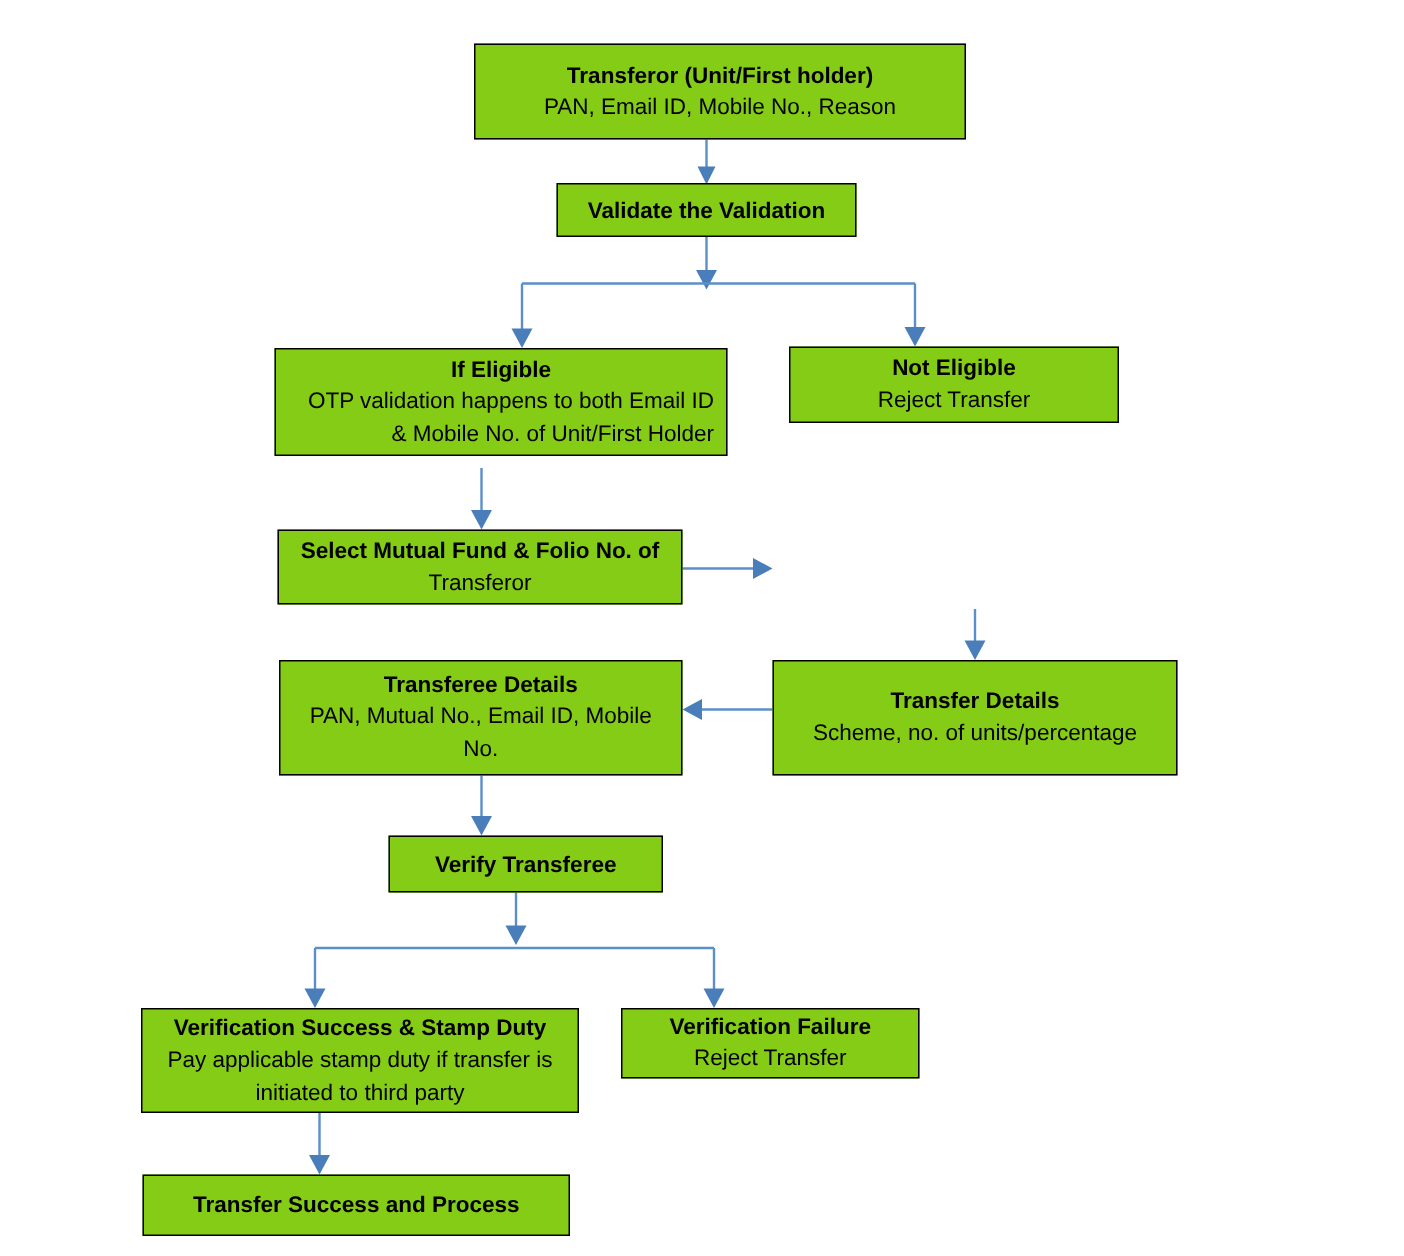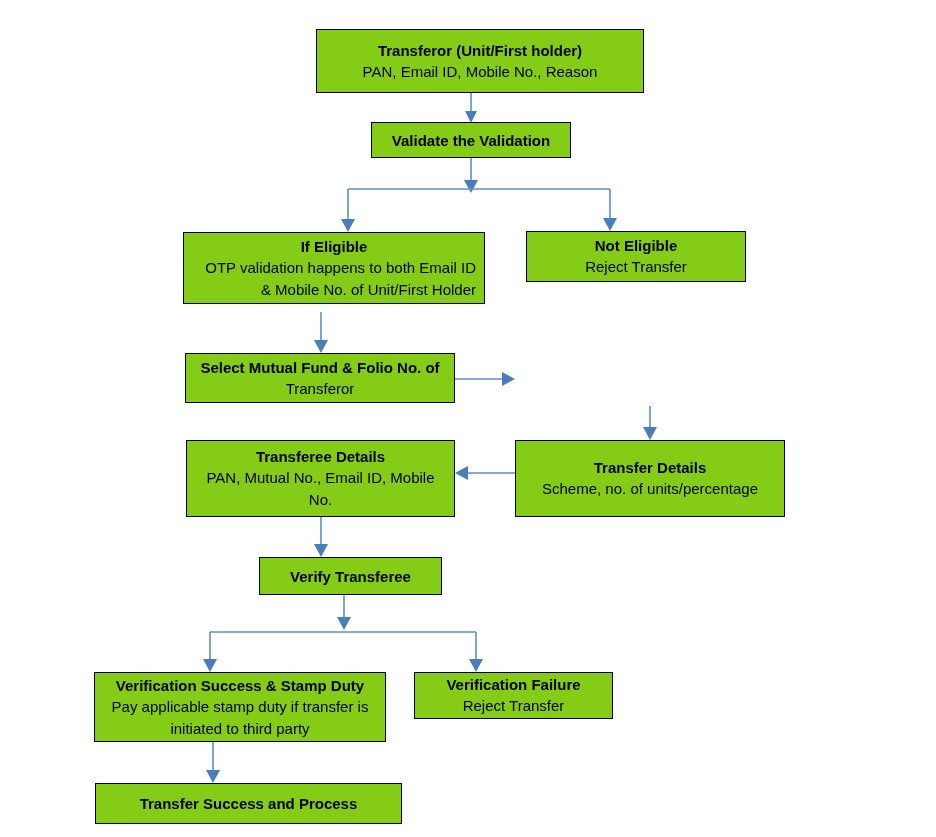--- a/index.html
+++ b/index.html
@@ -137,17 +137,17 @@
   <div class="node" style="left:94px;top:672px;width:292px;height:70px;">
     <div class="ttl">Verification Success &amp; Stamp Duty</div>
     <div class="sub">Pay applicable stamp duty if transfer is initiated to third party</div>
   </div>
 
   <div class="node" style="left:414px;top:672px;width:199px;height:47px;">
     <div class="ttl">Verification Failure</div>
     <div class="sub">Reject Transfer</div>
   </div>
 
-  <div class="node" style="left:95px;top:783px;width:307px;height:41px;">
+  <div class="node" style="left:95px;top:783px;width:285px;height:41px;">
     <div class="ttl">Transfer Success and Process</div>
   </div>
 
 </div>
 
 </body></html>

